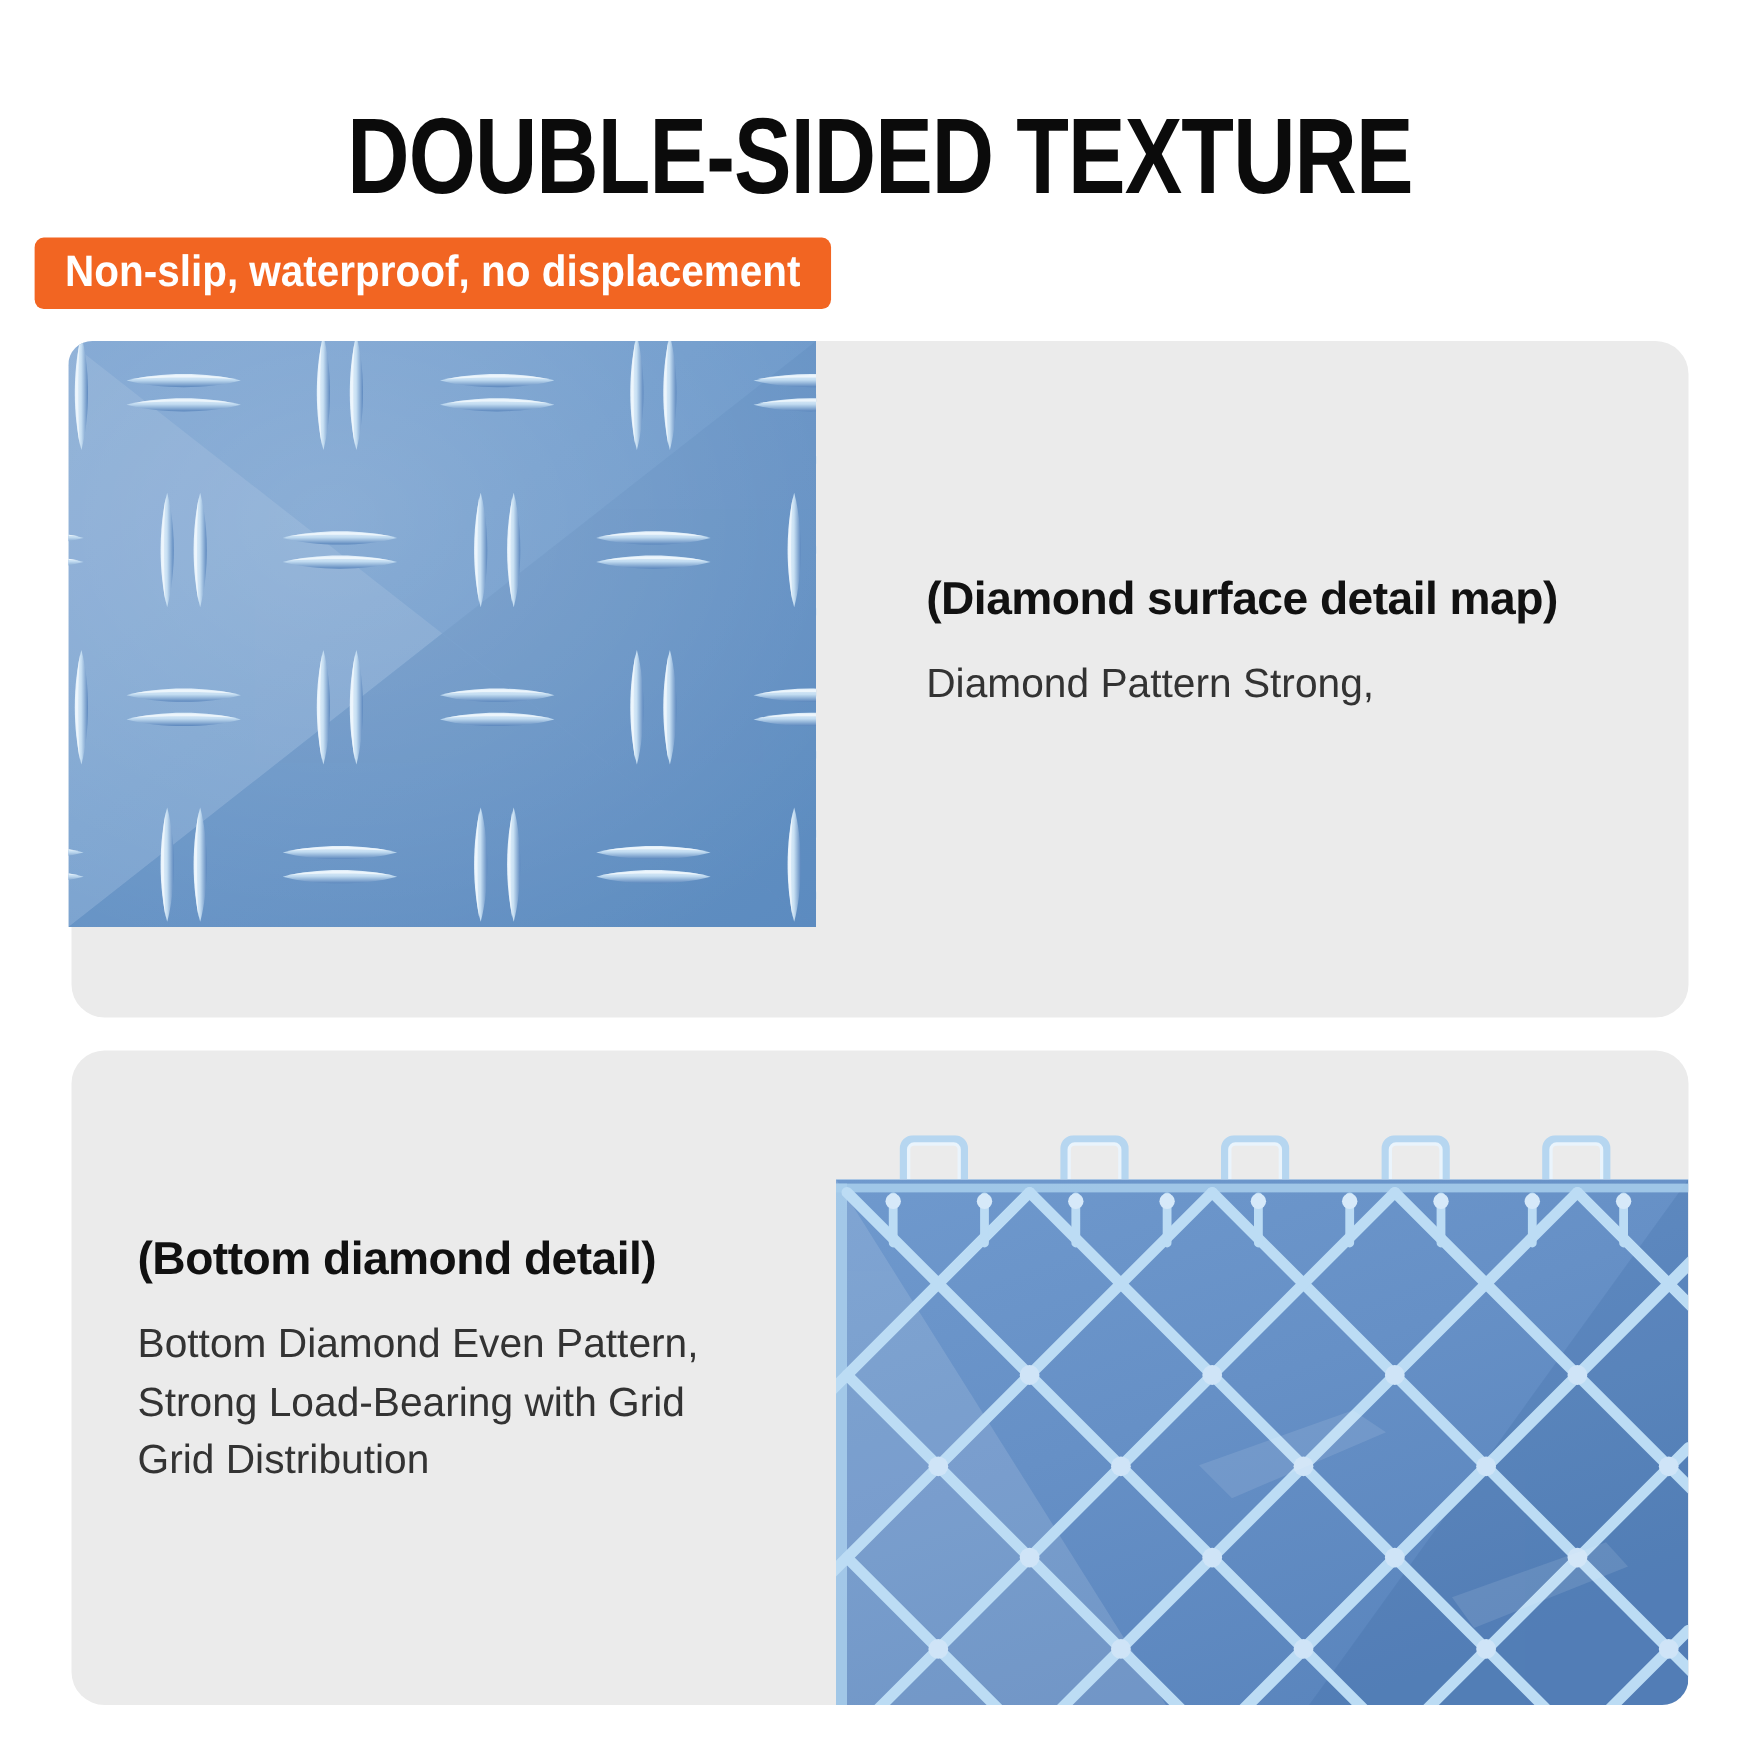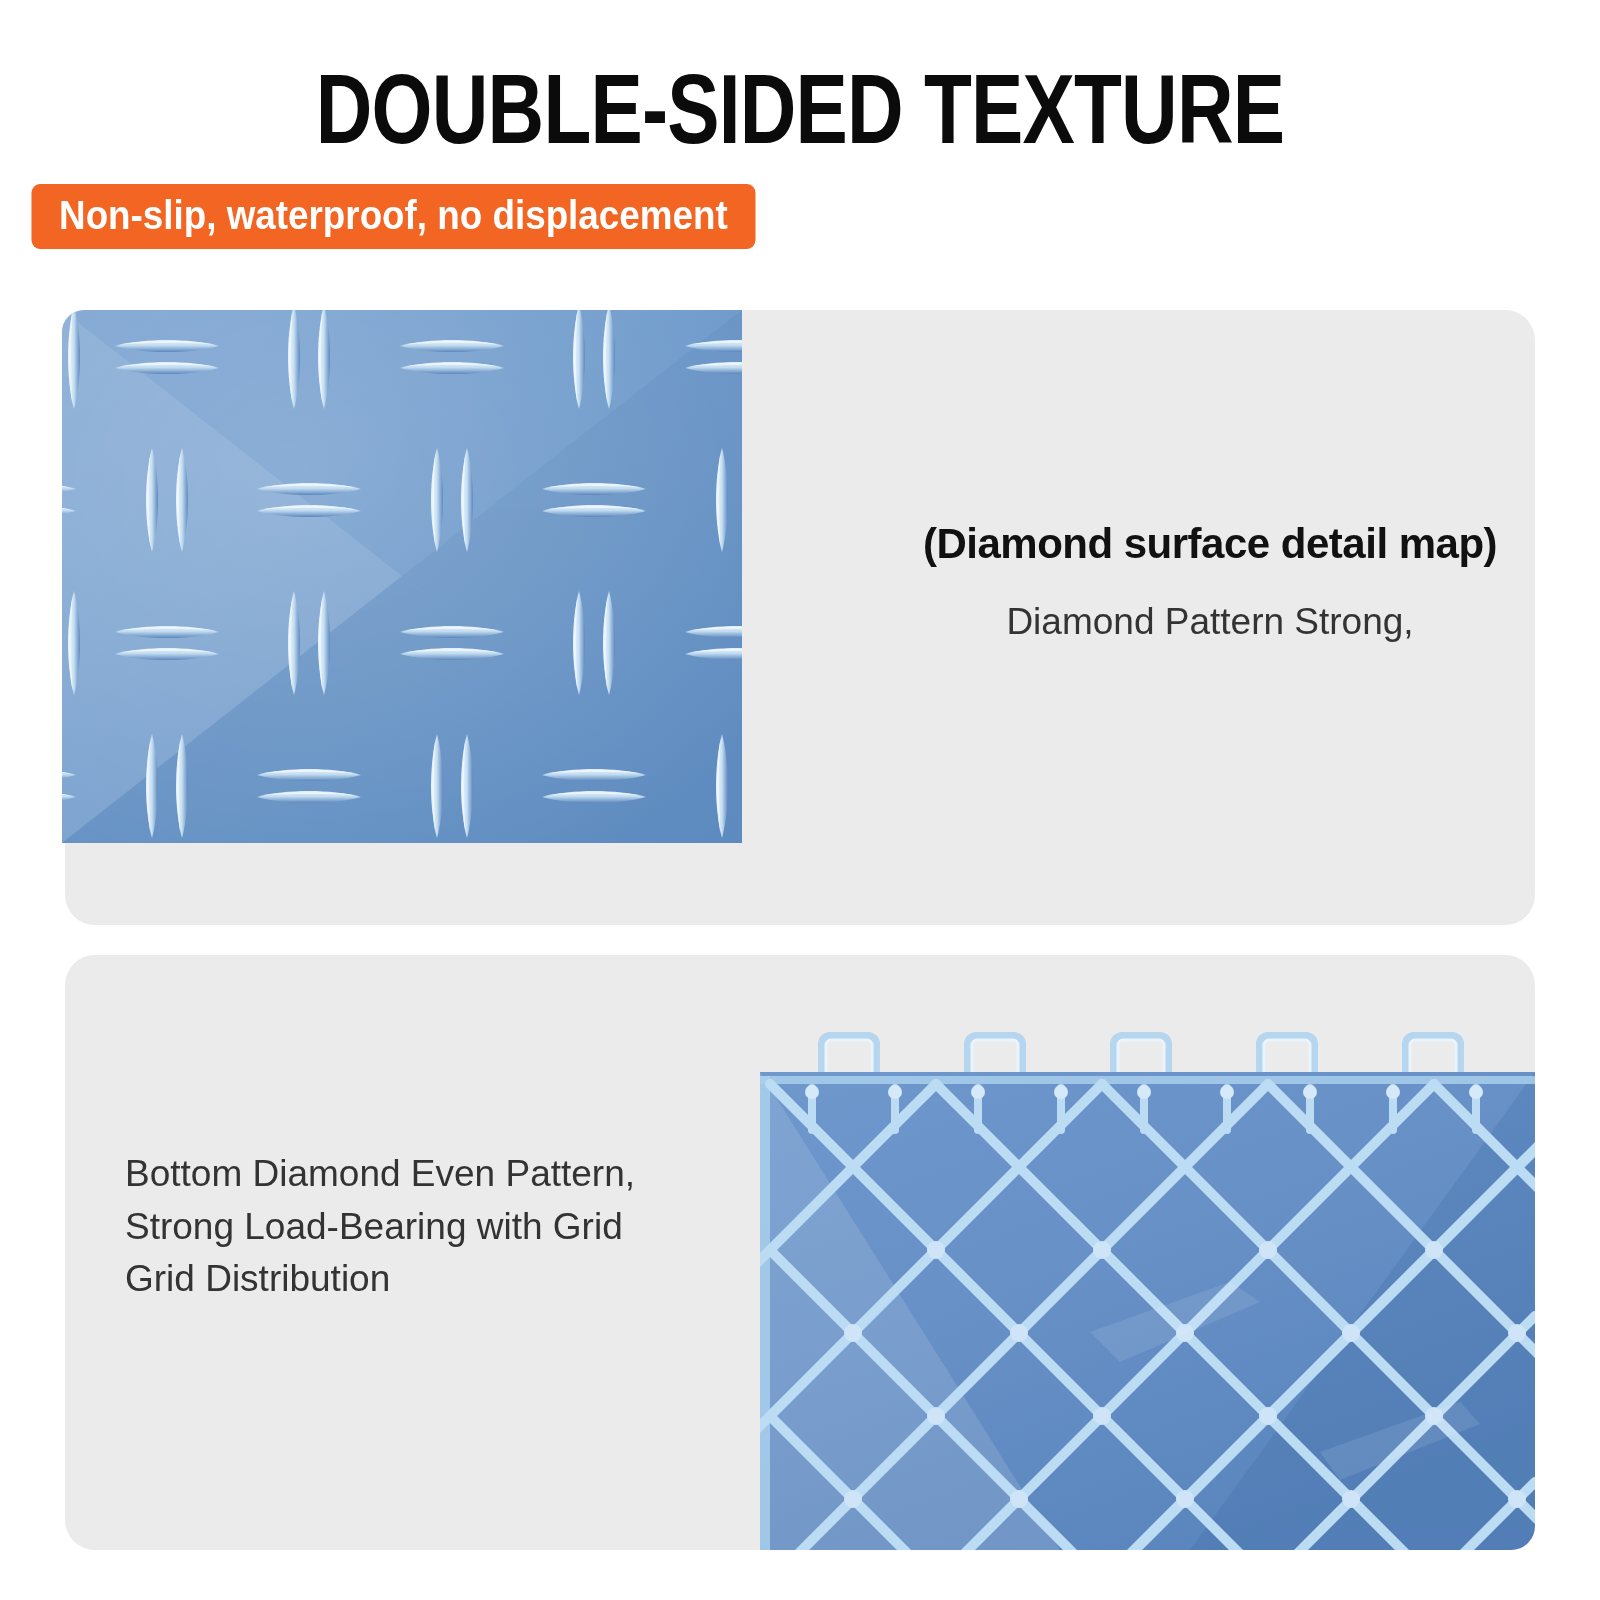--- a/index.html
+++ b/index.html
@@ -11,21 +11,21 @@
     width: 1600px;
     height: 1600px;
     font-family: "Liberation Sans", sans-serif;
     overflow: hidden;
     position: relative;
   }
 
   
   .header {
     width: 1600px;
-    padding-top: 60px;
+    padding-top: 92px;
     text-align: center;
   }
   .headline {
     font-family: "Liberation Sans Narrow", "Liberation Sans", sans-serif;
     font-weight: bold;
     font-size: 98px;
     line-height: 1.0;
     letter-spacing: -1px;
     color: #0b0b0b;
     transform: scaleX(0.80);
@@ -70,21 +70,21 @@
     letter-spacing: -0.5px;
     white-space: nowrap;
   }
   .panel-body {
     margin-top: 28px;
     font-size: 37px;
     line-height: 1.42;
     color: #333333;
     font-weight: normal;
   }
-  #text-top    { left: 880px; top: 520px;  width: 660px; text-align: center; }
+  #text-top    { left: 842px; top: 520px;  width: 660px; }
   #text-bottom { left: 125px; top: 1120px; width: 620px; }
 
   
   #tile-top {
     position: absolute;
     left: 62px;
     top: 310px;
     width: 680px;
     height: 533px;
     overflow: visible;
@@ -392,18 +392,19 @@
 
       <g opacity="0.10" fill="#ffffff">
         <polygon points="330,300 470,250 500,270 360,330"></polygon>
         <polygon points="560,420 700,370 720,392 580,448"></polygon>
       </g>
     </g>
   </svg>
 </div>
 
 <div class="panel-text" id="text-bottom">
+  <div class="panel-caption">(Bottom diamond detail)</div>
   <div class="panel-body">
     <div>Bottom Diamond Even Pattern,</div>
     <div>Strong Load-Bearing with Grid</div>
     <div>Grid Distribution</div>
   </div>
 </div>
 
 </body></html>

